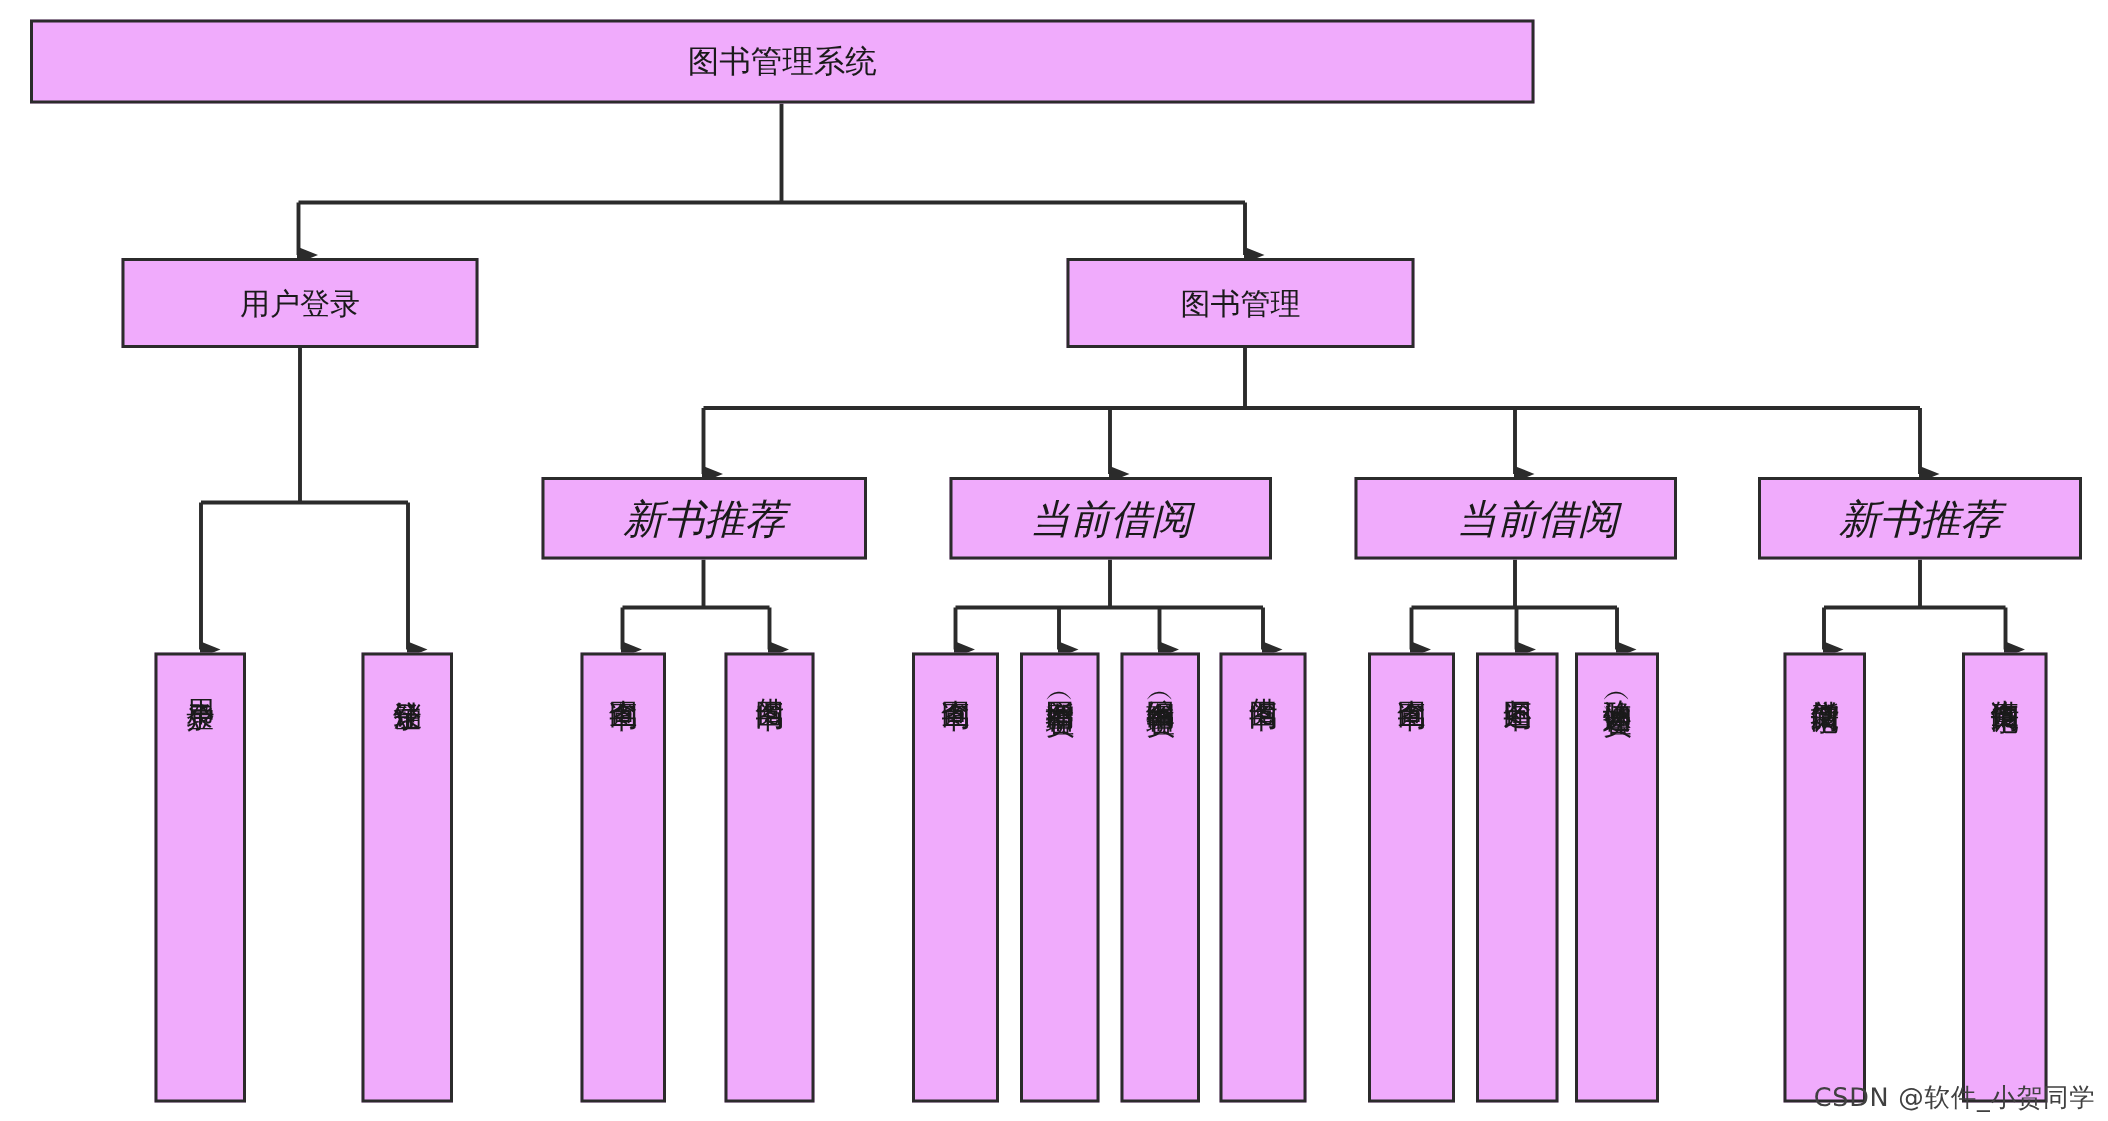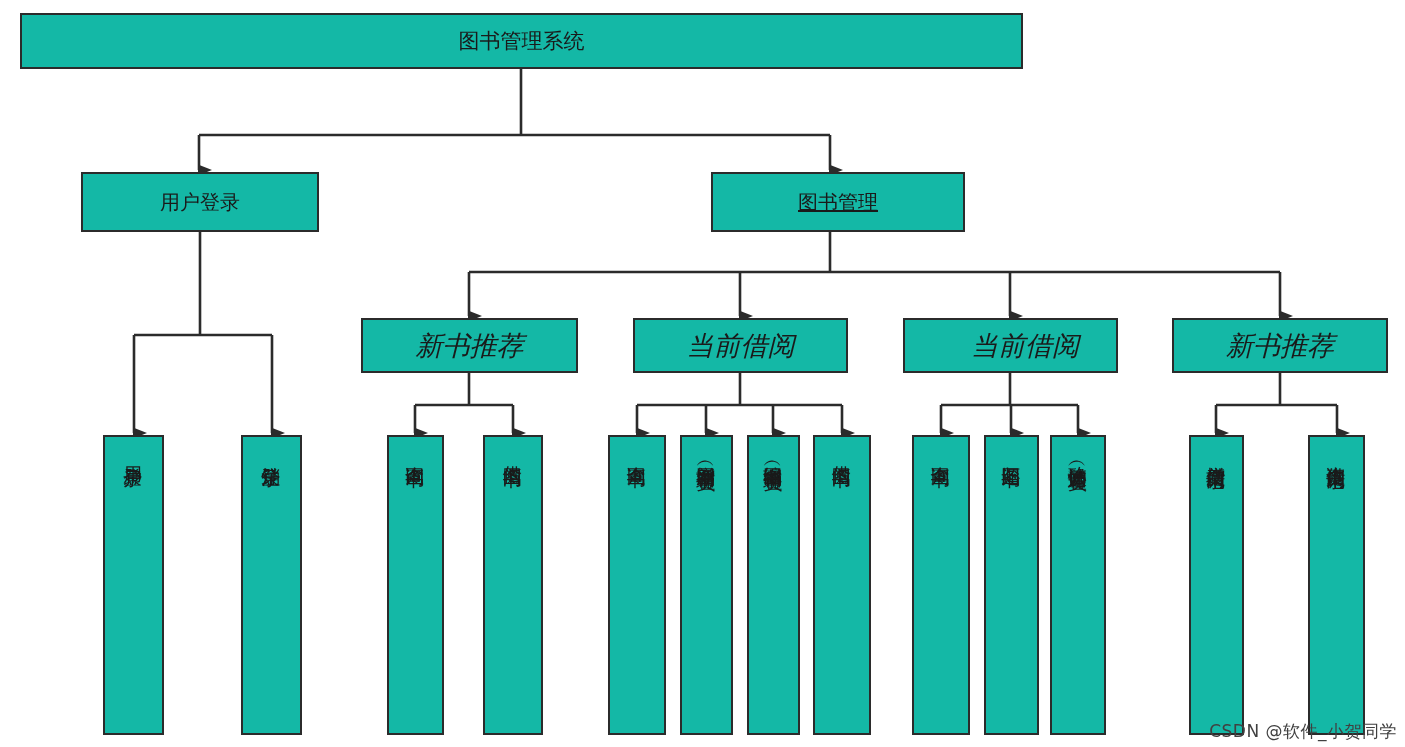--- a/index.html
+++ b/index.html
@@ -21,21 +21,21 @@
     position: absolute;
     left: 0;
     top: 0;
     width: 1405px;
     height: 747px;
   }
   .node {
     position: absolute;
     box-sizing: border-box;
     border: 2.5px solid #2b2b2b;
-    background: #14b8a6;
+    background: #f0abfc;
     color: #1a1a1a;
     display: flex;
     align-items: center;
     justify-content: center;
     text-align: center;
   }
   .node.root {
     font-size: 21px;
   }
   .node.level2 {
@@ -125,21 +125,21 @@
     </g>
   </svg>
 
   <div class="node root" style="left:20px; top:13px; width:1003px; height:56px;">
     <span>图书管理系统</span>
   </div>
 
   <div class="node level2" style="left:81px; top:172px; width:238px; height:60px;">
     <span>用户登录</span>
   </div>
-  <div class="node level2" style="left:711px; top:172px; width:254px; height:60px;text-decoration:underline;">
+  <div class="node level2" style="left:711px; top:172px; width:232px; height:60px;">
     <span>图书管理</span>
   </div>
 
   <div class="node level3" style="left:361px; top:318px; width:217px; height:55px;">
     <span>新书推荐</span>
   </div>
   <div class="node level3" style="left:633px; top:318px; width:215px; height:55px;">
     <span>当前借阅</span>
   </div>
   <div class="node level3" style="left:903px; top:318px; width:215px; height:55px;padding-left:29px;">

